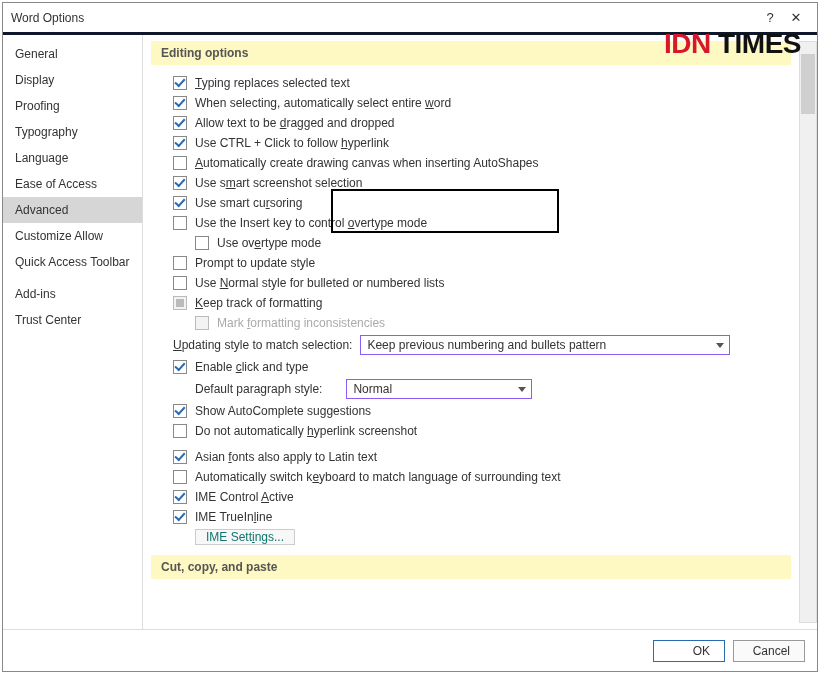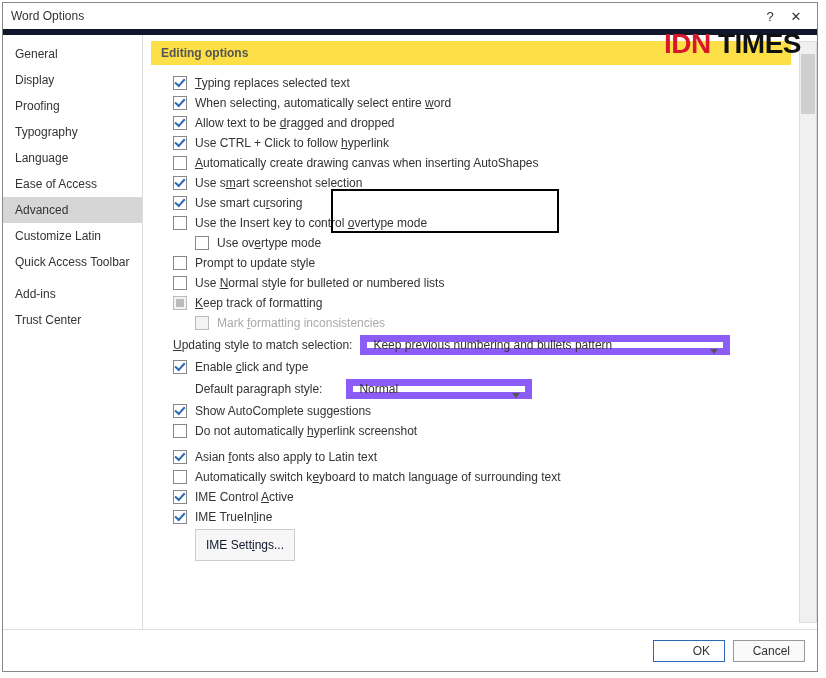--- a/index.html
+++ b/index.html
@@ -1,44 +1,44 @@
 <!DOCTYPE html>
 <html><head>
 <meta charset="utf-8">
 <style>
 * { box-sizing: border-box; margin: 0; padding: 0; }
 body { font-family: "Segoe UI", Tahoma, sans-serif; font-size: 12px; background: #fff; color: #333; width: 826px; height: 678px; position: relative; }
 .dialog { border: 1px solid #888; width: 816px; height: 670px; margin: 2px; display: flex; flex-direction: column; background: #fff; }
-.titlebar { display: flex; align-items: center; padding: 6px 8px; border-bottom: 6px solid #0f172a; height: 32px; }
+.titlebar { display: flex; align-items: center; padding: 6px 8px; border-bottom: 3px solid #0f172a; height: 32px; }
 .titlebar .title { flex: 1; font-size: 12px; }
 .titlebar .help, .titlebar .close { width: 26px; text-align: center; cursor: pointer; font-size: 13px; color: #333; }
 .body { flex: 1; display: flex; overflow: hidden; }
 .sidebar { width: 140px; border-right: 1px solid #ddd; padding: 6px 0; }
 .sidebar .item { padding: 6px 12px; cursor: pointer; color: #333; }
 .sidebar .item.selected { background: #d6d6d6; }
 .sidebar .gap { height: 6px; }
 .main { flex: 1; position: relative; padding: 6px 26px 6px 8px; overflow: hidden; }
 .scrollbar { position: absolute; right: 0; top: 6px; bottom: 6px; width: 18px; background: #f0f0f0; border: 1px solid #ddd; }
 .scrollbar .thumb { position: absolute; left: 1px; right: 1px; top: 12px; height: 60px; background: #cfcfcf; }
-.section-header { background: #fde047; padding: 5px 10px; font-weight: bold; color: #555; margin-bottom: 6px; }
+.section-header { background: #fef9c3; padding: 5px 10px; font-weight: bold; color: #555; margin-bottom: 6px; }
 .opts { padding: 2px 8px 8px 22px; }
 .row { display: flex; align-items: center; padding: 2px 0; min-height: 20px; }
 .row.indent1 { padding-left: 22px; }
 .ck { width: 14px; height: 14px; border: 1px solid #888; margin-right: 8px; display: inline-flex; align-items: center; justify-content: center; flex-shrink: 0; background: #fff; }
 .ck.checked::after { content: ""; width: 8px; height: 4px; border-left: 2px solid #2a6ab3; border-bottom: 2px solid #2a6ab3; transform: rotate(-48deg) translate(1px,-1px); }
 .ck.disabled { border-color: #bbb; background: #f3f3f3; }
 .ck.disabled.filled::after { content: ""; width: 8px; height: 8px; background: #bbb; border: none; transform: none; }
 .lbl { white-space: nowrap; }
 .lbl.disabled { color: #aaa; }
 .u { text-decoration: underline; }
 .highlight-box { position: absolute; border: 2px solid #000; pointer-events: none; left: 180px; top: 118px; width: 228px; height: 44px; }
-.select { border: 7px solid #8b5cf6; background: #fff; padding: 1px 18px 1px 6px; height: 20px; position: relative; display: inline-flex; align-items: center; }
+.select { border: 1px solid #8b5cf6; background: #fff; padding: 1px 18px 1px 6px; height: 20px; position: relative; display: inline-flex; align-items: center; }
 .select::after { content: ""; position: absolute; right: 5px; top: 7px; border-left: 4px solid transparent; border-right: 4px solid transparent; border-top: 5px solid #555; }
 .label-inline { margin-right: 8px; }
-.btn-disabled { border: 1px solid #ccc; color: #0f172a; padding: 8px 10px; background: #f7f7f7; display: inline-block; }
+.btn-disabled { border: 1px solid #ccc; color: #0f766e; padding: 0 10px; background: #f7f7f7; display: inline-block; }
 .footer { display: flex; justify-content: flex-end; gap: 8px; padding: 8px 12px; border-top: 1px solid #ddd; height: 42px; align-items: center; }
 .btn { min-width: 72px; padding: 3px 14px; text-align: right; border: 1px solid #999; background: #fafafa; cursor: pointer; }
 .btn.primary { border: 1px solid #2a6ab3; background: #fff; }
 .watermark { position: absolute; right: 25px; top: 28px; font-weight: 900; font-size: 28px; letter-spacing: -0.5px; font-family: Arial, sans-serif; pointer-events: none; }
 .watermark .red { color: #d7182a; }
 .watermark .blk { color: #111; }
 .opts-wrap { position: relative; }
 .spacer6 { height: 6px; }
 </style>
 </head>
@@ -55,21 +55,21 @@
   <div class="body">
 
     <div class="sidebar">
       <div class="item">General</div>
       <div class="item">Display</div>
       <div class="item">Proofing</div>
       <div class="item">Typography</div>
       <div class="item">Language</div>
       <div class="item">Ease of Access</div>
       <div class="item selected">Advanced</div>
-      <div class="item">Customize Latin</div>
+      <div class="item">Customize Allow</div>
       <div class="item">Quick Access Toolbar</div>
       <div class="gap"></div>
       <div class="item">Add-ins</div>
       <div class="item">Trust Center</div>
     </div>
 
     <div class="main">
 
       <div class="section-header">Editing options</div>
 
@@ -192,20 +192,21 @@
           <span class="ck checked"></span>
           <span class="lbl"><span>IME TrueIn</span><span class="u">l</span><span>ine</span></span>
         </div>
 
         <div class="row indent1">
           <span class="btn-disabled"><span>IME Sett</span><span class="u">i</span><span>ngs...</span></span>
         </div>
 
       </div>
 
+      <div class="section-header">Cut, copy, and paste</div>
 
       <div class="scrollbar">
         <div class="thumb"></div>
       </div>
 
     </div>
 
   </div>
 
   <div class="footer">

